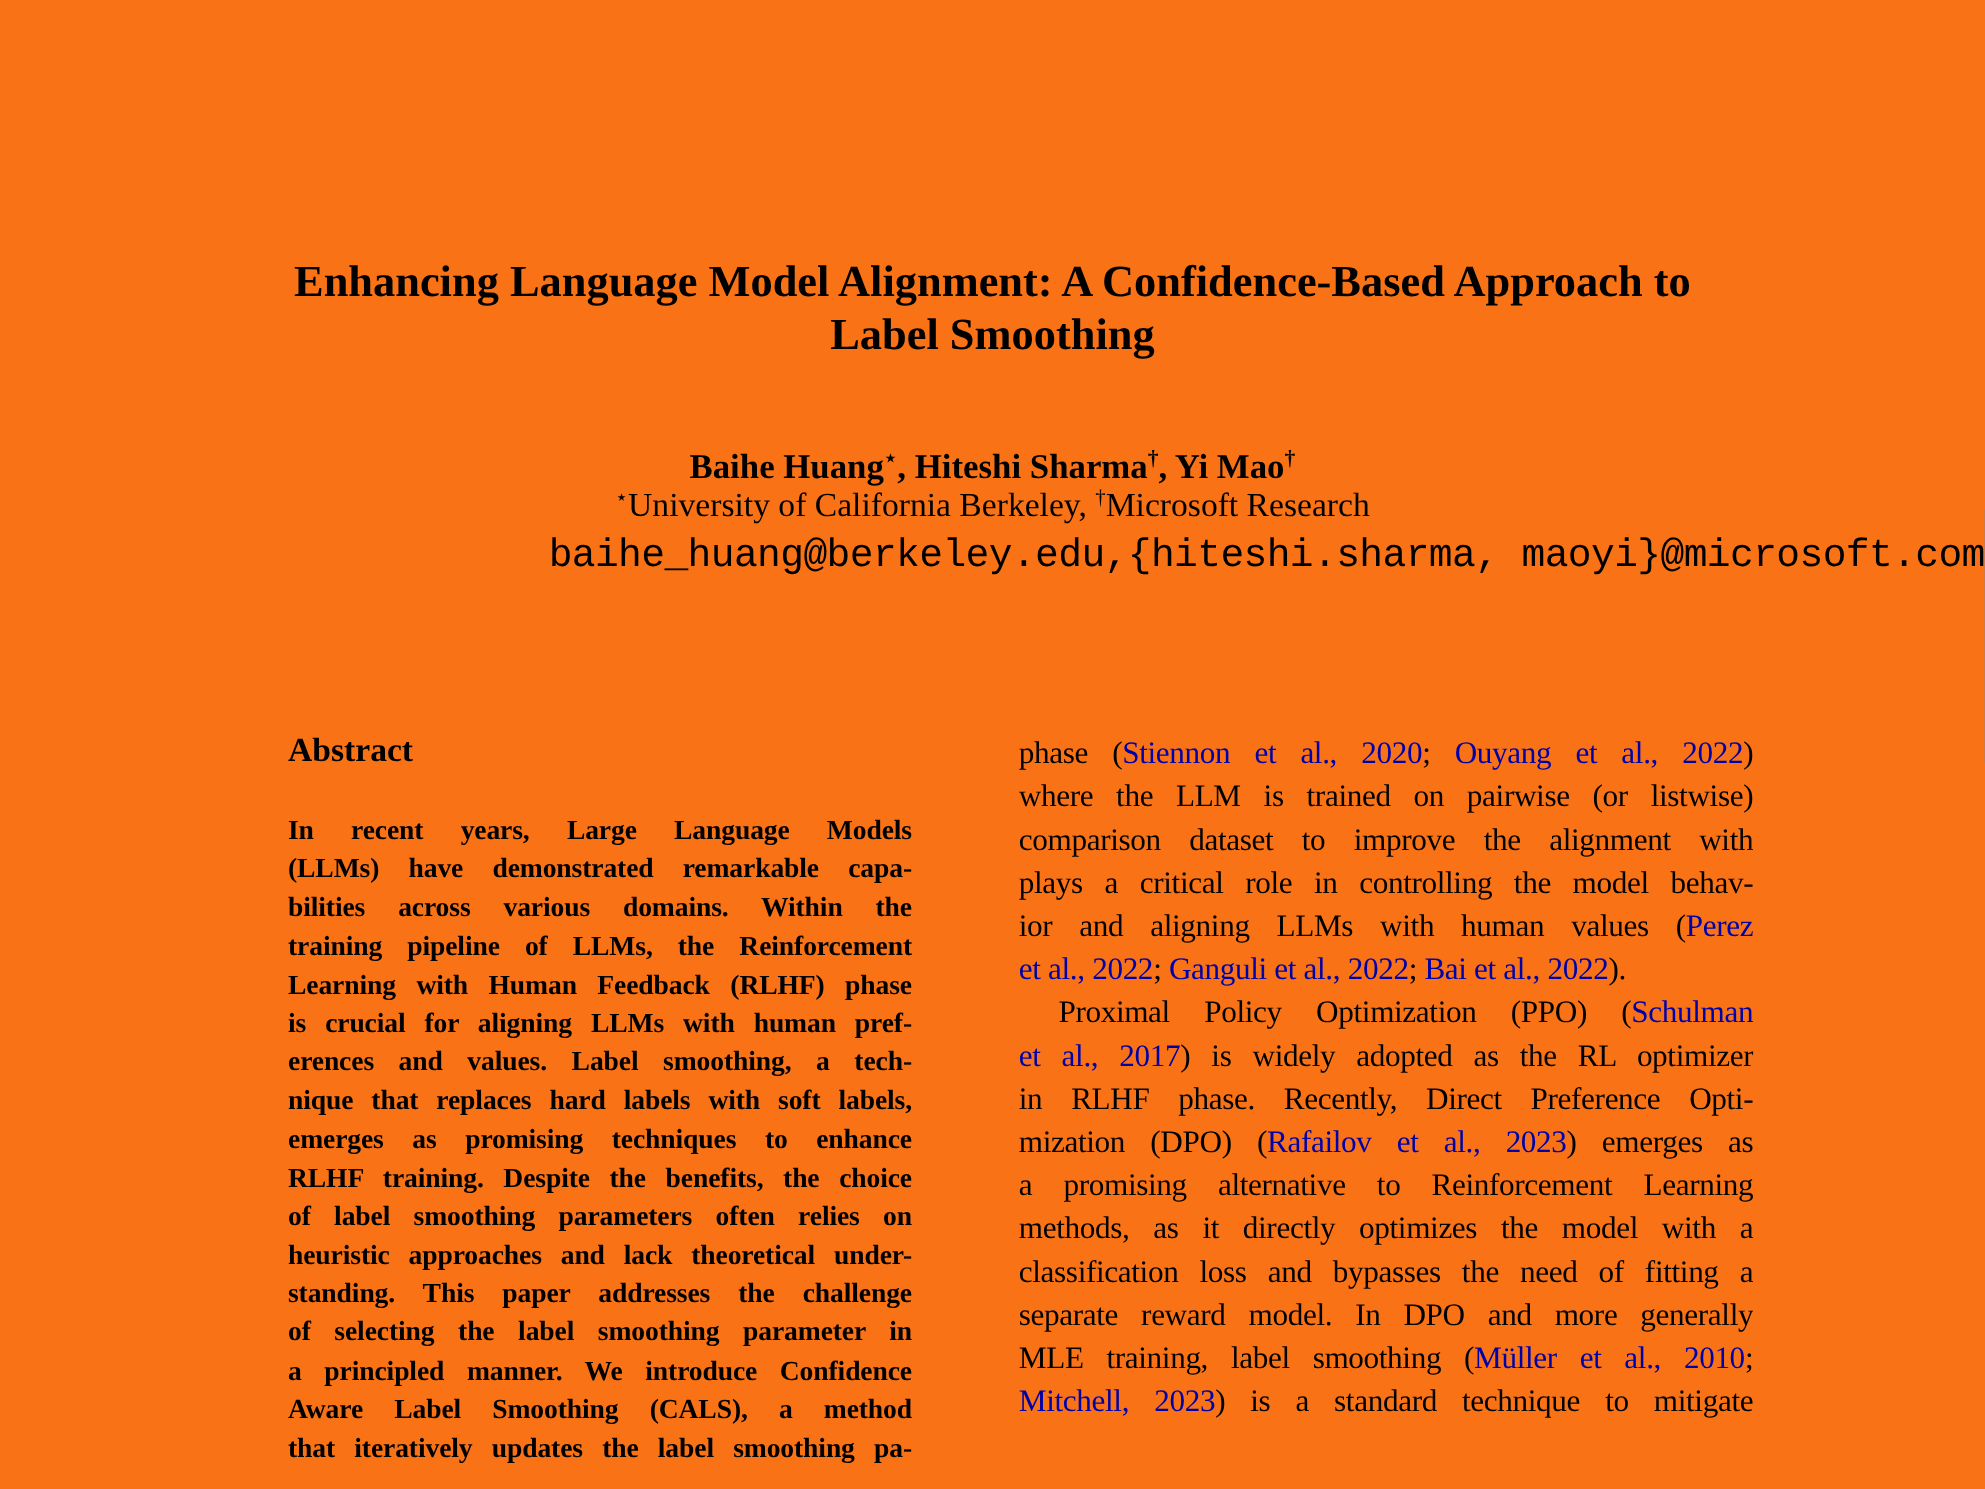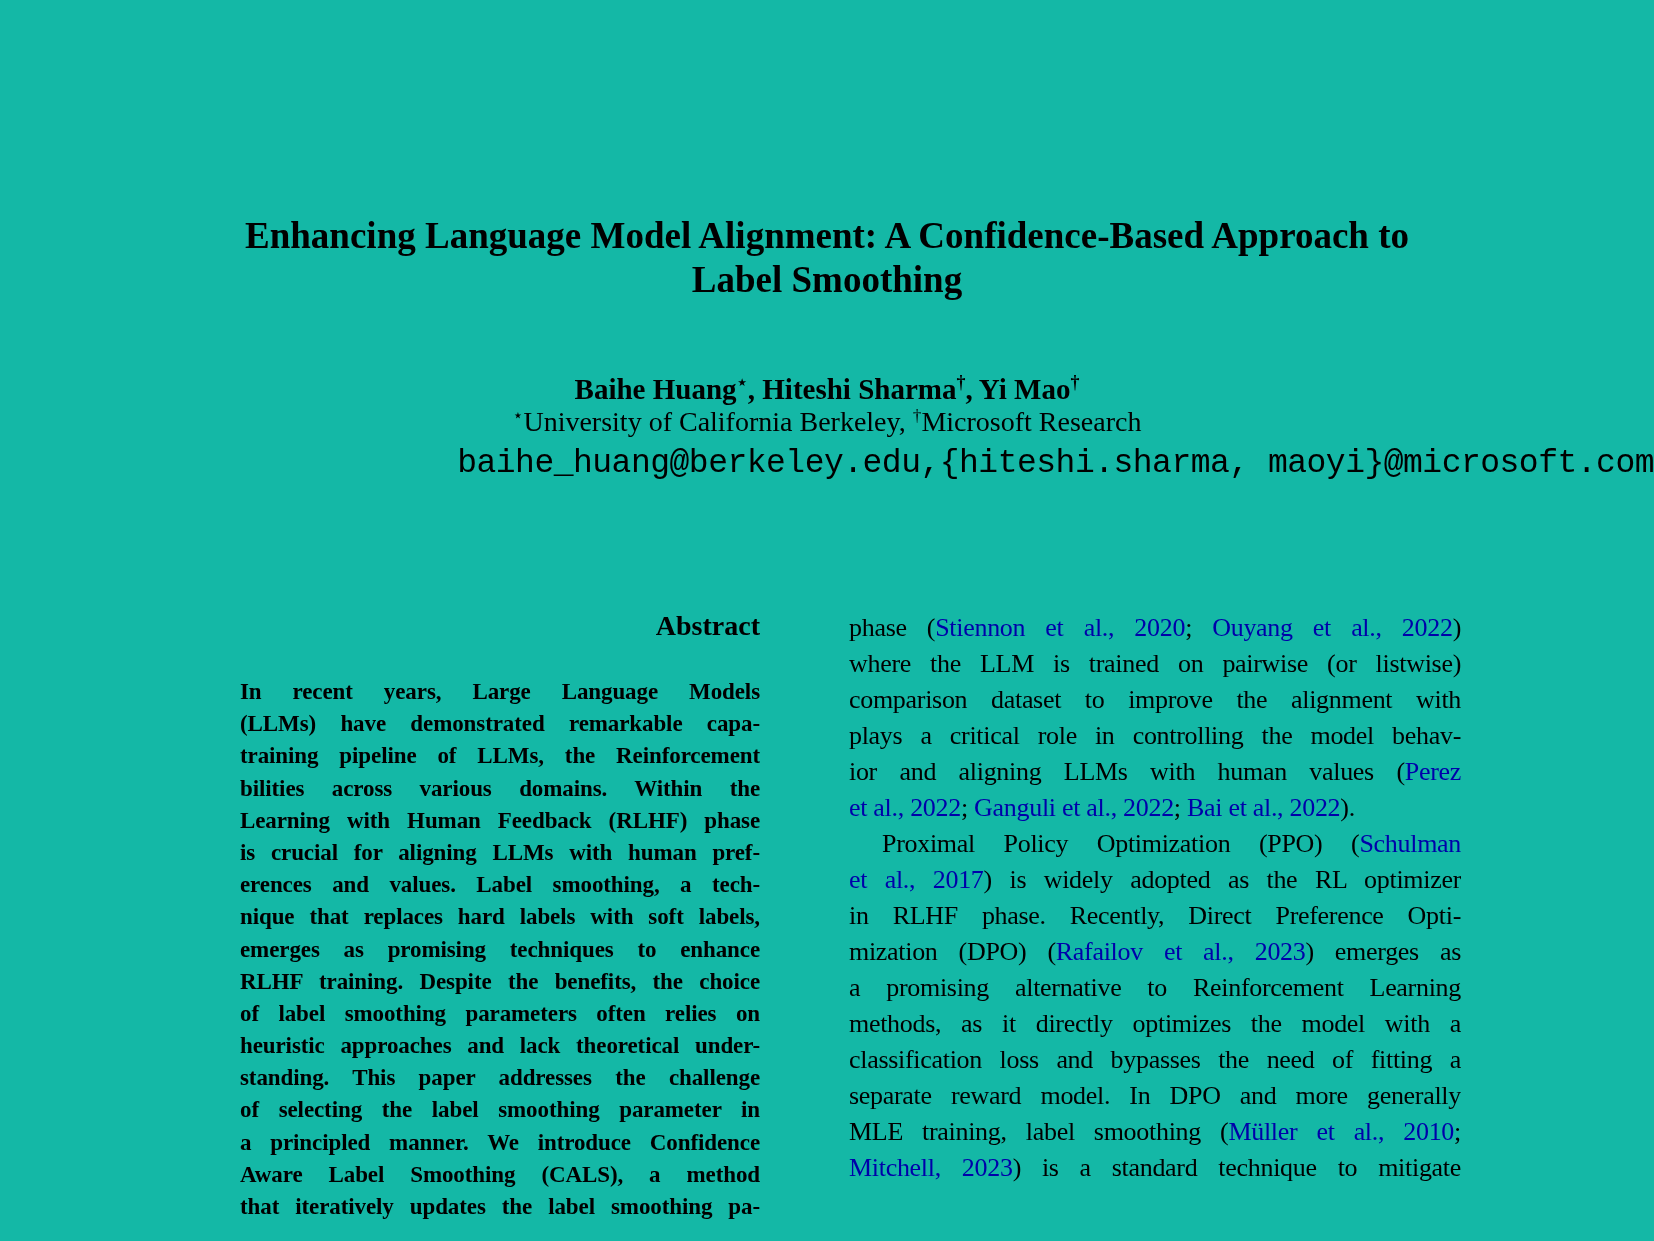--- a/index.html
+++ b/index.html
@@ -1,21 +1,21 @@
 <!DOCTYPE html>
 <html><head>
 <meta charset="utf-8">
 <style>
   html, body { margin: 0; padding: 0; background: #888; }
   .page {
     position: relative;
     width: 1654px;
     height: 1241px;
     margin: 0 auto;
-    background: #14b8a6;
+    background: #f97316;
     color: #000000;
     font-family: "Liberation Serif", "DejaVu Serif", serif;
     overflow: hidden;
   }
   .title {
     position: absolute;
     top: 214px; left: 0; width: 1654px;
     text-align: center;
     font-weight: bold;
     font-size: 37px;
@@ -48,21 +48,21 @@
   }
   .sup {
     font-size: 62%;
     vertical-align: super;
     line-height: 0;
     font-family: "Liberation Serif", "DejaVu Serif", "DejaVu Sans", serif;
   }
   .abs-head {
     position: absolute;
     top: 609px; left: 240px; width: 520px;
-    text-align: right;
+    text-align: left;
     font-weight: bold;
     font-size: 28px;
     line-height: 34px;
   }
   .abs-body {
     position: absolute;
     top: 676px; left: 240px; width: 520px;
     font-size: 23px;
     line-height: 32.2px;
     letter-spacing: -0.1px;
@@ -92,22 +92,22 @@
     <div>Enhancing Language Model Alignment: A Confidence-Based Approach to</div>
     <div>Label Smoothing</div>
   </div>
   <div class="authors" id="authors"><span>Baihe Huang</span><span class="sup">⋆</span><span>, Hiteshi Sharma</span><span class="sup">†</span><span>, Yi Mao</span><span class="sup">†</span></div>
   <div class="affil" id="affiliation"><span class="sup">⋆</span><span>University of California Berkeley, </span><span class="sup">†</span><span>Microsoft Research</span></div>
   <div class="email">baihe_huang@berkeley.edu,{hiteshi.sharma, maoyi}@microsoft.com</div>
   <div class="abs-head">Abstract</div>
   <div class="abs-body" id="abstract-body">
       <div class="line">In recent years, Large Language Models</div>
       <div class="line">(LLMs) have demonstrated remarkable capa-</div>
+      <div class="line">bilities across various domains. Within the</div>
       <div class="line">training pipeline of LLMs, the Reinforcement</div>
-      <div class="line">bilities across various domains. Within the</div>
       <div class="line">Learning with Human Feedback (RLHF) phase</div>
       <div class="line">is crucial for aligning LLMs with human pref-</div>
       <div class="line">erences and values. Label smoothing, a tech-</div>
       <div class="line">nique that replaces hard labels with soft labels,</div>
       <div class="line">emerges as promising techniques to enhance</div>
       <div class="line">RLHF training. Despite the benefits, the choice</div>
       <div class="line">of label smoothing parameters often relies on</div>
       <div class="line">heuristic approaches and lack theoretical under-</div>
       <div class="line">standing. This paper addresses the challenge</div>
       <div class="line">of selecting the label smoothing parameter in</div>

